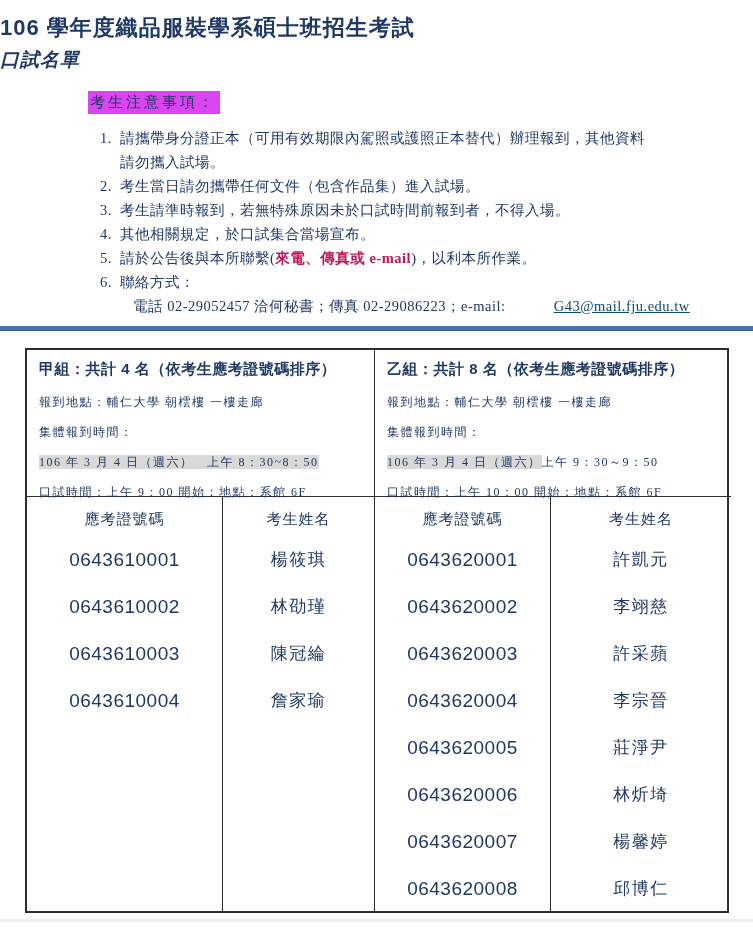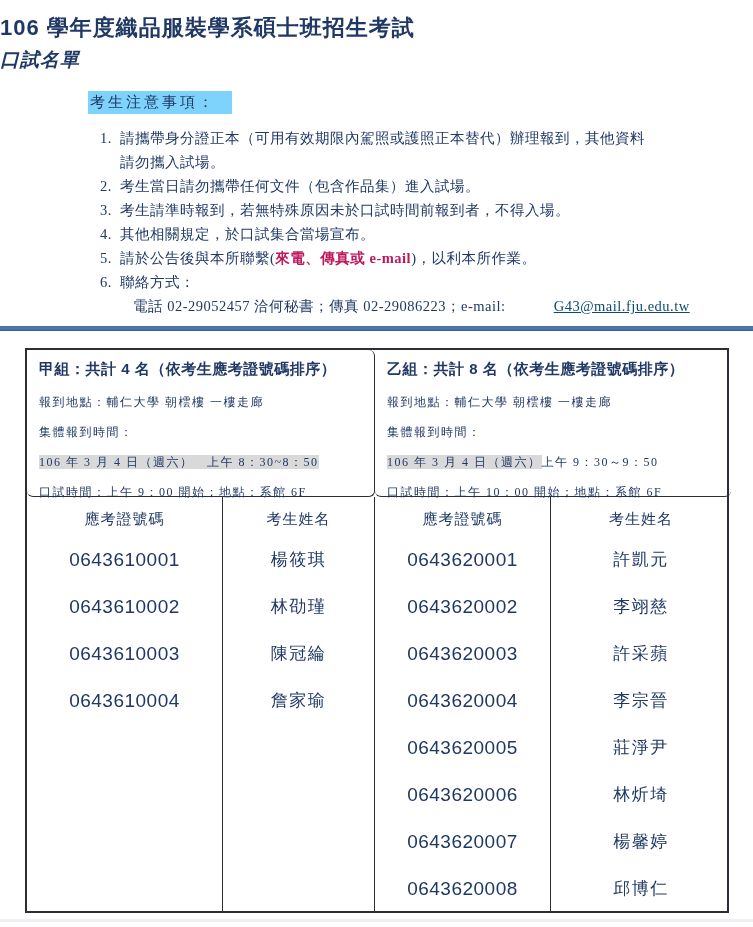--- a/index.html
+++ b/index.html
@@ -22,25 +22,25 @@
   .subtitle {
     text-align:left;
     font-size:19px; font-weight:bold;
     margin-top:4px;
     letter-spacing:1px;
     font-style:italic;
   }
   .notice-label {
     display:inline-block;
     margin:18px 0 0 88px;
-    background:#7dd3fc;
+    background:#d946ef;
     font-family:"Liberation Serif", serif;
     font-size:15px;
     letter-spacing:3px;
-    padding:2px 16px 2px 2px;
+    padding:2px 4px 2px 2px;
   }
   .notes {
     margin:12px 40px 0 100px;
     font-family:"Liberation Serif", serif;
     font-size:14.5px;
     line-height:24px;
     letter-spacing:0.5px;
   }
   .note { display:flex; }
   .note .num { width:20px; flex:none; }
@@ -56,21 +56,21 @@
     border-bottom:1px solid #3a5d92;
   }
   .exam-table {
     margin:17px auto 0 25px;
     width:704px;
     display:grid;
     grid-template-columns:196px 152px 176px 180px;
     grid-template-rows:147px 38px 376px;
     border:2px solid #2b2e35;
   }
-  .info-cell { padding:9px 12px 0 12px;border-radius:6px; }
+  .info-cell { padding:9px 12px 0 12px; }
   .info-a { grid-area:1/1/2/3; border-right:1.5px solid #2b2e35; border-bottom:1.5px solid #2b2e35; }
   .info-b { grid-area:1/3/2/5; border-bottom:1.5px solid #2b2e35; }
   .grp-header {
     font-family:"Liberation Sans", sans-serif;
     font-weight:600; font-size:15px;
     letter-spacing:0.5px;
     margin:1px 0 8px 0;
   }
   .info-line {
     font-family:"Liberation Serif", serif;

